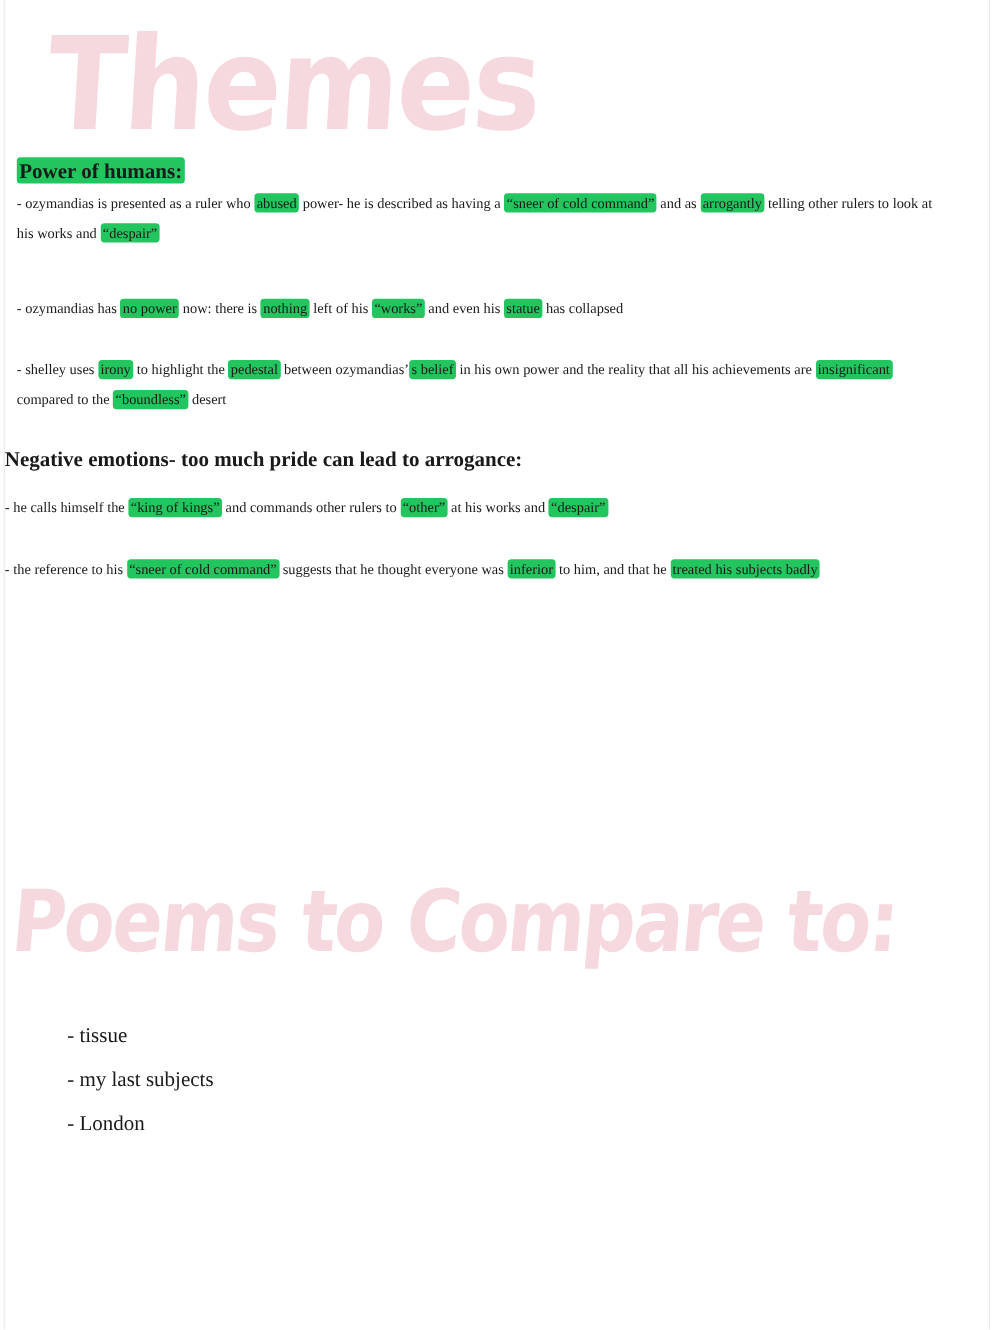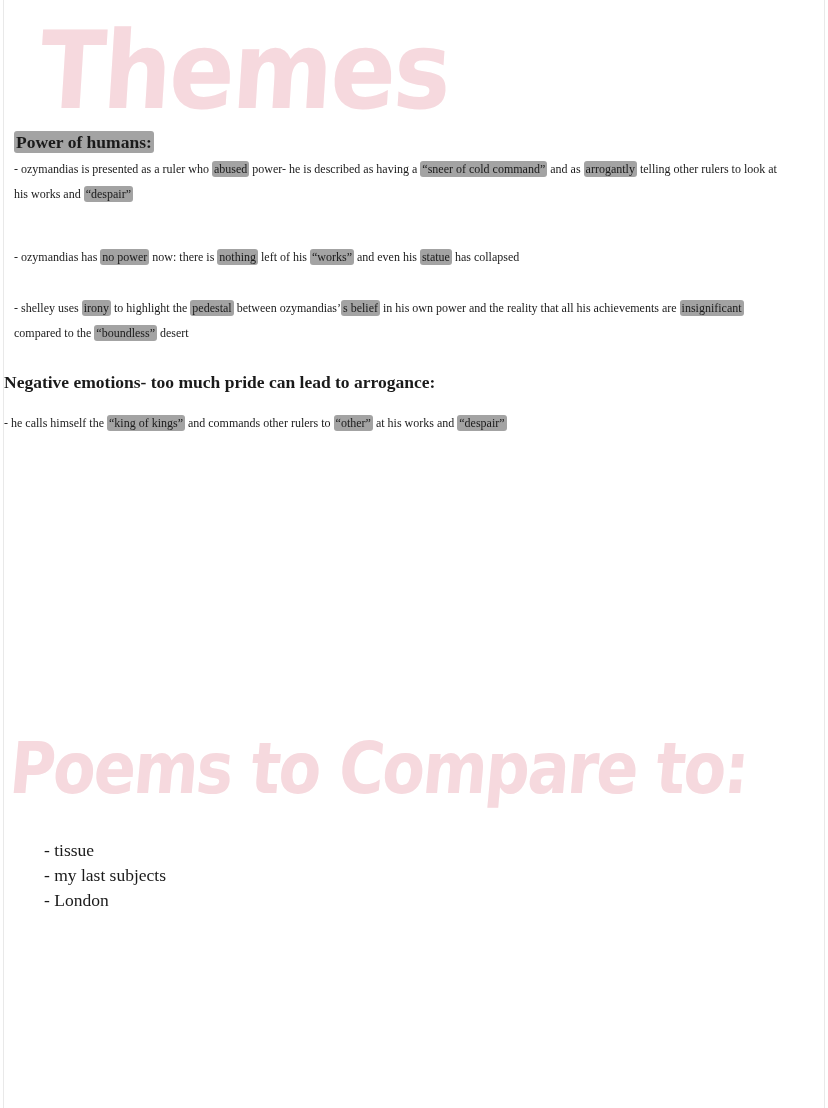--- a/index.html
+++ b/index.html
@@ -75,34 +75,34 @@
   .heading {
     font-weight: bold;
     font-size: 17.5px;
     line-height: 25px;
     padding: 0 48px 0 14px;
     margin: 0 0 2px 0;
   }
   #heading-negative { padding-left: 4px; margin-top: 24px; margin-bottom: 4px; }
 
   .hl {
-    background: #a3a3a3;
+    background: #22c55e;
     border-radius: 3px;
     padding: 1px 2px;
     box-decoration-break: clone;
     -webkit-box-decoration-break: clone;
   }
 
   .list {
     margin: 18px 0 0 0;
     padding: 0 0 0 30px;
     font-size: 17.5px;
     line-height: 25px;
   }
-  .list div { margin: 0; }
+  .list div { margin: 12px; }
 
   .para-gap { height: 12px; }
 </style>
 </head>
 <body>
 
 <div class="page">
 
   <div class="edge-left"></div>
   <div class="edge-right"></div>
@@ -140,20 +140,23 @@
 
 
     <div class="para-gap"></div>
 
     <div class="block" style="padding-left:4px">
       - he calls himself the <span class="hl">“king of kings”</span> and commands other rulers to <span class="hl">“other”</span> at his works and <span class="hl">“despair”</span>
     </div>
 
     <div class="para-gap"></div>
 
+    <div class="block" style="padding-left:4px">
+      - the reference to his <span class="hl">“sneer of cold command”</span> suggests that he thought everyone was <span class="hl">inferior</span> to him, and that he <span class="hl">treated his subjects badly</span>
+    </div>
 
   </div>
 
   <div class="hand-title" id="compare-title">Poems to Compare to:</div>
 
   <div class="list" style="position:absolute; left:14px; top:820px; width:500px;">
     <div>- tissue</div>
     <div>- my last subjects</div>
     <div>- London</div>
   </div>

